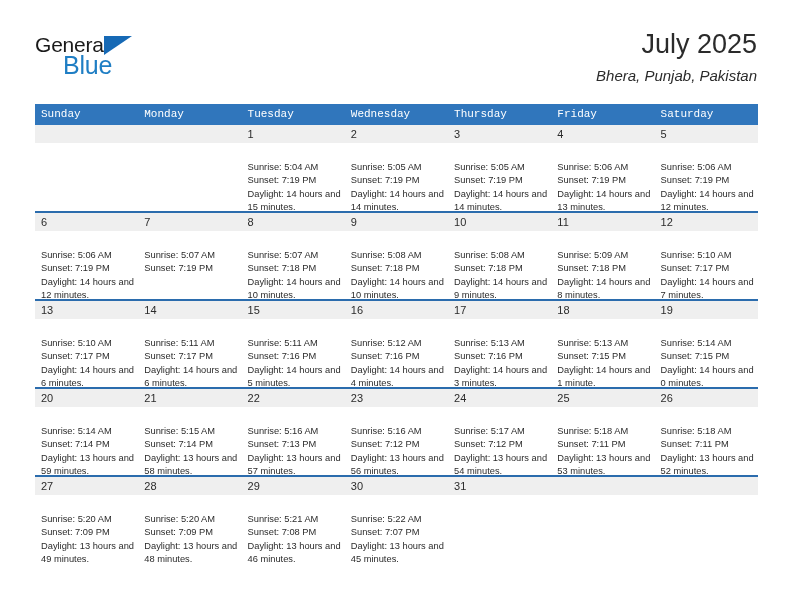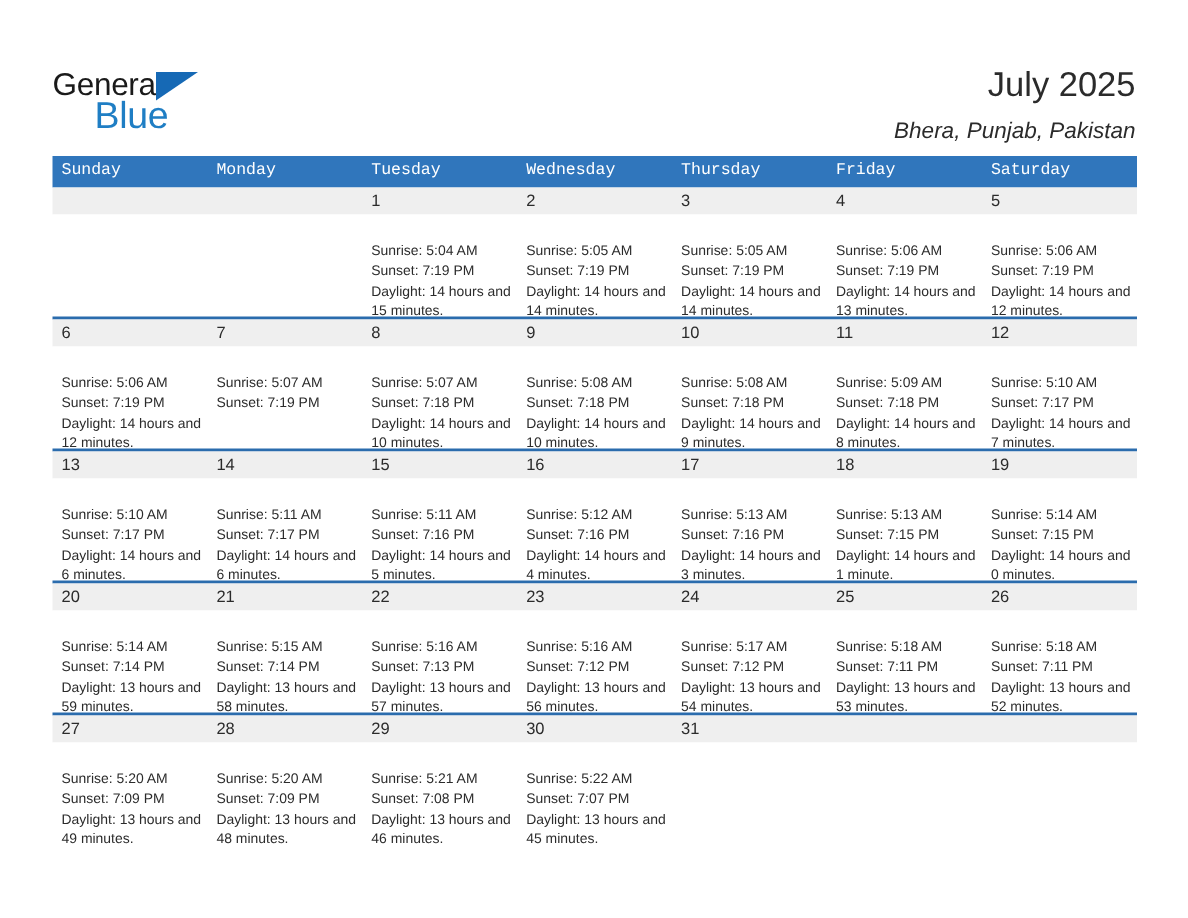--- a/index.html
+++ b/index.html
@@ -19,21 +19,21 @@
     position: relative;
     width: 792px;
     height: 612px;
     box-sizing: border-box;
   }
 
   
   .header {
     position: absolute;
     left: 0;
-    top: 12px;
+    top: 0;
     width: 792px;
     height: 100px;
   }
 
   .logo {
     position: absolute;
     left: 35px;
     top: 32px;
     width: 130px;
     height: 50px;
@@ -68,21 +68,21 @@
     font-family: "Liberation Sans", sans-serif;
   }
 
   .title-block {
     position: absolute;
     right: 35px;
     top: 28px;
     text-align: right;
   }
   .cal-title {
-    font-size: 23px;
+    font-size: 27px;
     color: #2b2b2b;
     line-height: 33px;
     font-weight: normal;
     letter-spacing: 0px;
   }
   .cal-subtitle {
     margin-top: 7px;
     font-size: 15px;
     color: #2b2b2b;
     line-height: 16px;

